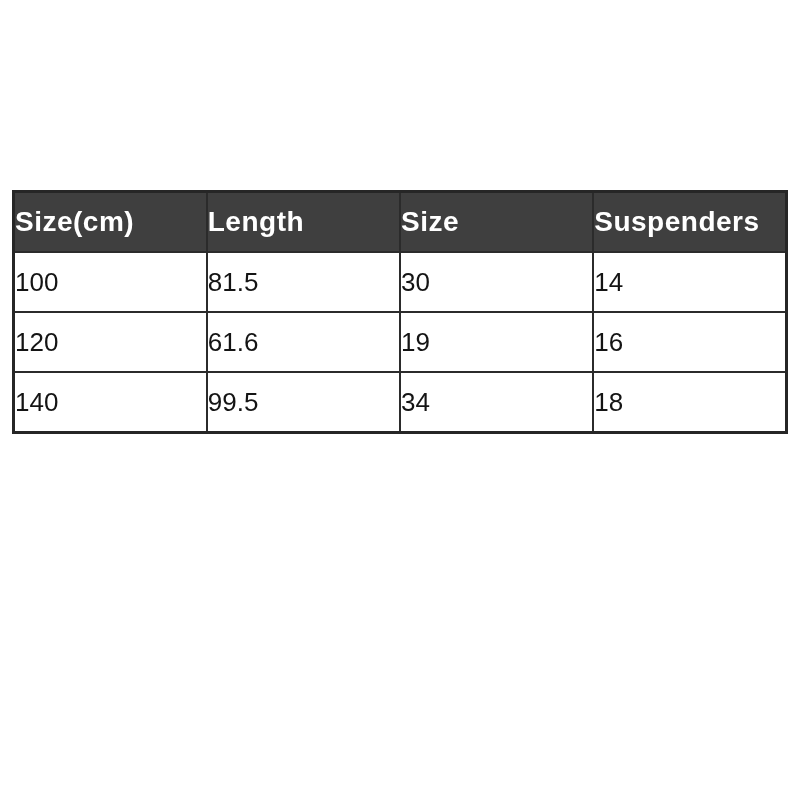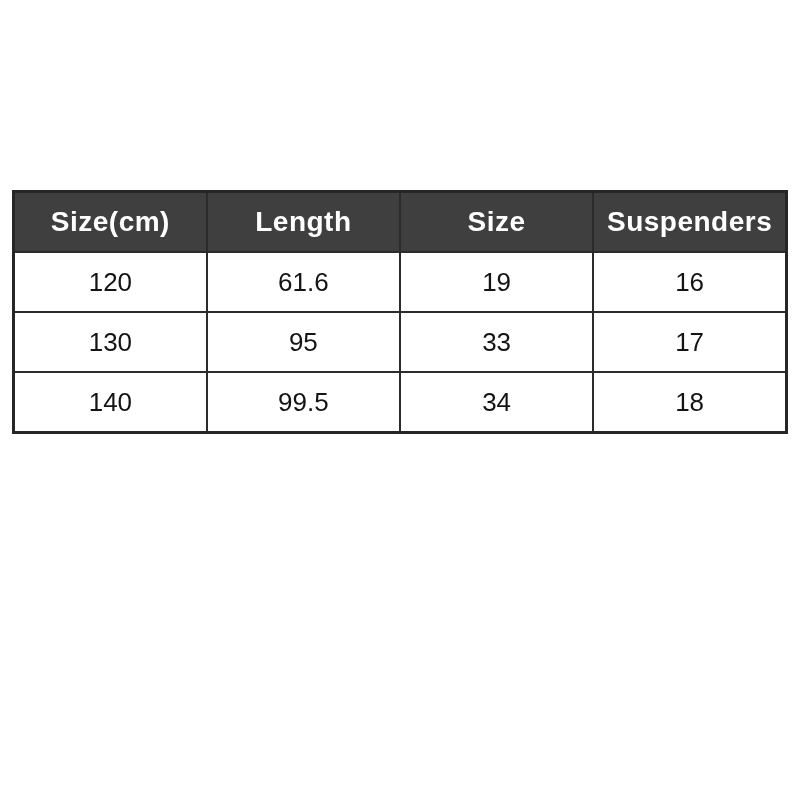--- a/index.html
+++ b/index.html
@@ -23,21 +23,21 @@
   }
   table.size-table {
     width: 100%;
     border-collapse: collapse;
     table-layout: fixed;
     border: 3px solid #262626;
   }
   table.size-table th,
   table.size-table td {
     border: 2px solid #2b2b2b;
-    text-align: center;
+    text-align: left;
     vertical-align: middle;
     height: 58px;
     padding: 0;
   }
   table.size-table th {
     background: #3f3f3f;
     color: #ffffff;
     font-size: 28px;
     font-weight: 700;
     letter-spacing: 0.5px;
@@ -58,30 +58,30 @@
       <thead>
         <tr>
           <th>Size(cm)</th>
           <th>Length</th>
           <th>Size</th>
           <th>Suspenders</th>
         </tr>
       </thead>
       <tbody>
         <tr>
+          <td>100</td>
+          <td>81.5</td>
+          <td>30</td>
+          <td>14</td>
+        </tr>
+        <tr>
           <td>120</td>
           <td>61.6</td>
           <td>19</td>
           <td>16</td>
-        </tr>
-        <tr>
-          <td>130</td>
-          <td>95</td>
-          <td>33</td>
-          <td>17</td>
         </tr>
         <tr>
           <td>140</td>
           <td>99.5</td>
           <td>34</td>
           <td>18</td>
         </tr>
       </tbody>
     </table>
   </div>

